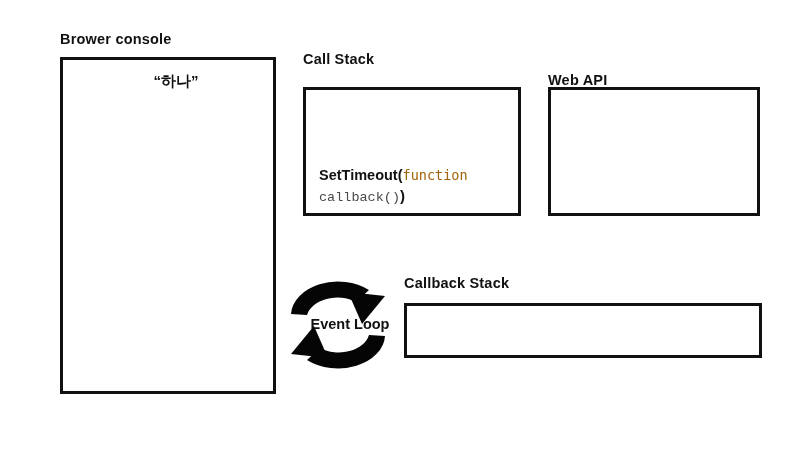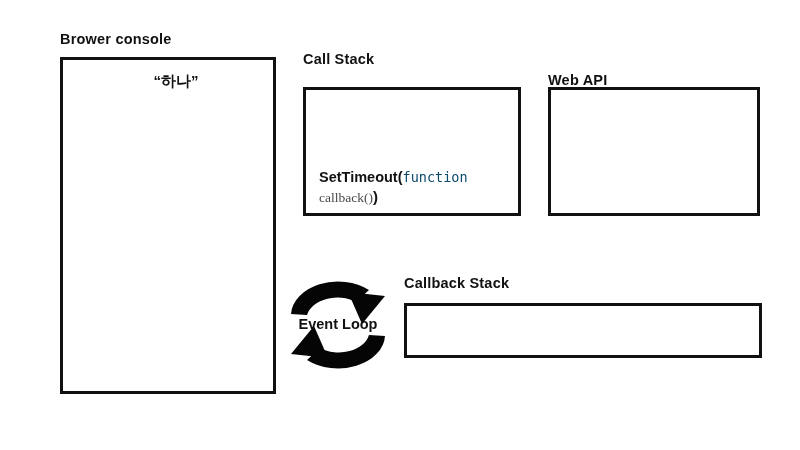--- a/index.html
+++ b/index.html
@@ -76,27 +76,27 @@
     line-height: 1.32;
     font-size: 14.5px;
   }
   .tok-fn {
     font-weight: bold;
     color: #111111;
     font-family: "Liberation Sans", "DejaVu Sans", sans-serif;
     margin-top: 28px;
   }
   .tok-kw {
-    color: #0c4a6e;
+    color: #a16207;
     font-family: "DejaVu Sans Mono", monospace;
     font-size: 13.5px;
   }
   .tok-arg {
     color: #4a4a4a;
-    font-family: Liberation Serif, serif;
+    font-family: Liberation Mono, monospace;
     font-size: 13.5px;
   }
   .tok-paren {
     font-weight: bold;
     color: #111111;
     font-size: 15px;
   }
 
   
   #web-api-title {
@@ -135,21 +135,21 @@
   }
   #event-loop-svg {
     position: absolute;
     left: 0;
     top: 0;
     width: 104px;
     height: 118px;
   }
   #event-loop-label {
     position: absolute;
-    left: 0;
+    left: 12px;
     top: 50px;
     width: 104px;
     text-align: center;
     font-size: 14.5px;
     font-weight: bold;
     color: #111111;
     white-space: nowrap;
   }
 </style>
 </head>

